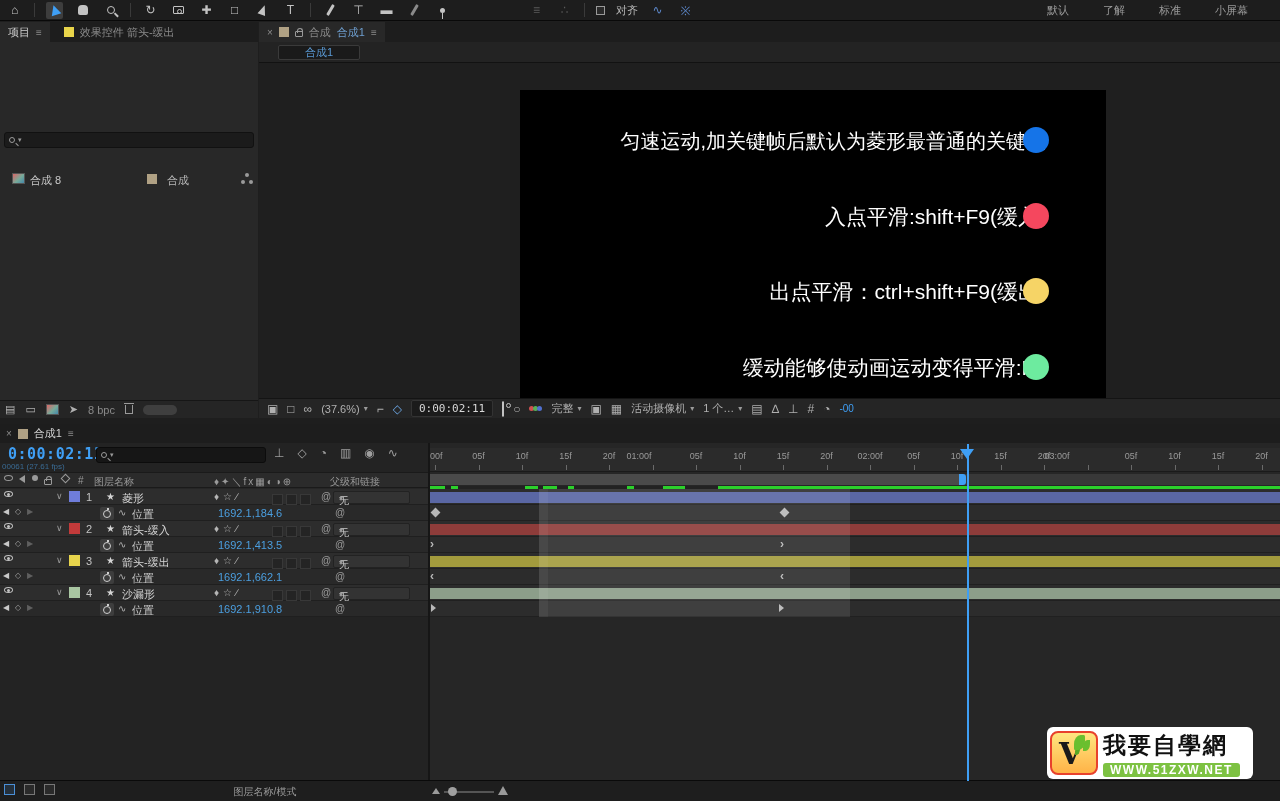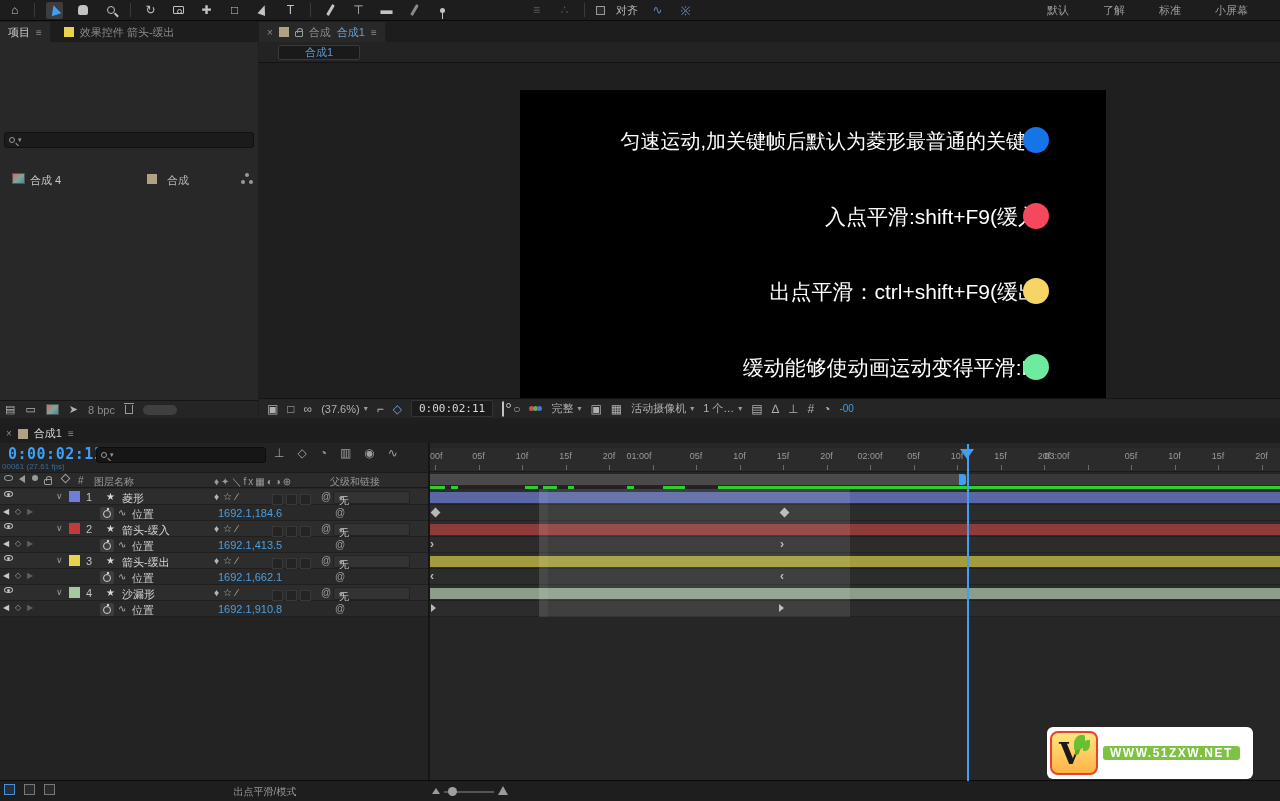--- a/index.html
+++ b/index.html
@@ -274,21 +274,21 @@
     </div>
 
     <div class="searchbox">
       <span class="s-mag"></span>
       <span class="s-car">▾</span>
     </div>
 
 
     <div class="prow">
       <span class="comp-thumb"></span>
-      <span class="txt abs" style="left:30px;top:2px;color:#c9c9c9">合成 4</span>
+      <span class="txt abs" style="left:30px;top:2px;color:#c9c9c9">合成 8</span>
       <span class="sq-tan abs" style="left:147px;top:3px"></span>
       <span class="txt abs" style="left:167px;top:2px">合成</span>
       <span class="ic-net"></span>
     </div>
 
     <div class="pfoot">
       <span class="g" style="color:#b0b0b0;font-size:11px">▤</span>
       <span class="g" style="color:#b0b0b0;font-size:11px">▭</span>
       <span class="comp-thumb" style="position:static"></span>
       <span class="g" style="color:#b0b0b0;font-size:11px">➤</span>
@@ -631,33 +631,34 @@
 
     <div class="tl-empty-l"></div>
     <div class="tl-div"></div>
 
     <div class="tlfoot">
       <div class="tf-icons">
         <span class="tg-sq"></span>
         <span class="tg-g"></span>
         <span class="tg-g"></span>
       </div>
-      <span class="modes">出点平滑/模式</span>
+      <span class="modes">图层名称/模式</span>
       <div class="zslider">
         <span class="zs-tri-s"></span>
         <span class="zs-track"></span>
         <span class="zs-knob"></span>
         <span class="zs-tri-b"></span>
       </div>
     </div>
   </div>
 
   <div class="wm">
     <div class="wm-logo">
       <span class="wm-v">V</span>
       <span class="wm-leaf"></span>
     </div>
     <div class="wm-right">
+      <span class="wm-title">我要自學網</span>
       <span class="wm-url">WWW.51ZXW.NET</span>
     </div>
   </div>
 
 </div>
 
 </body></html>

